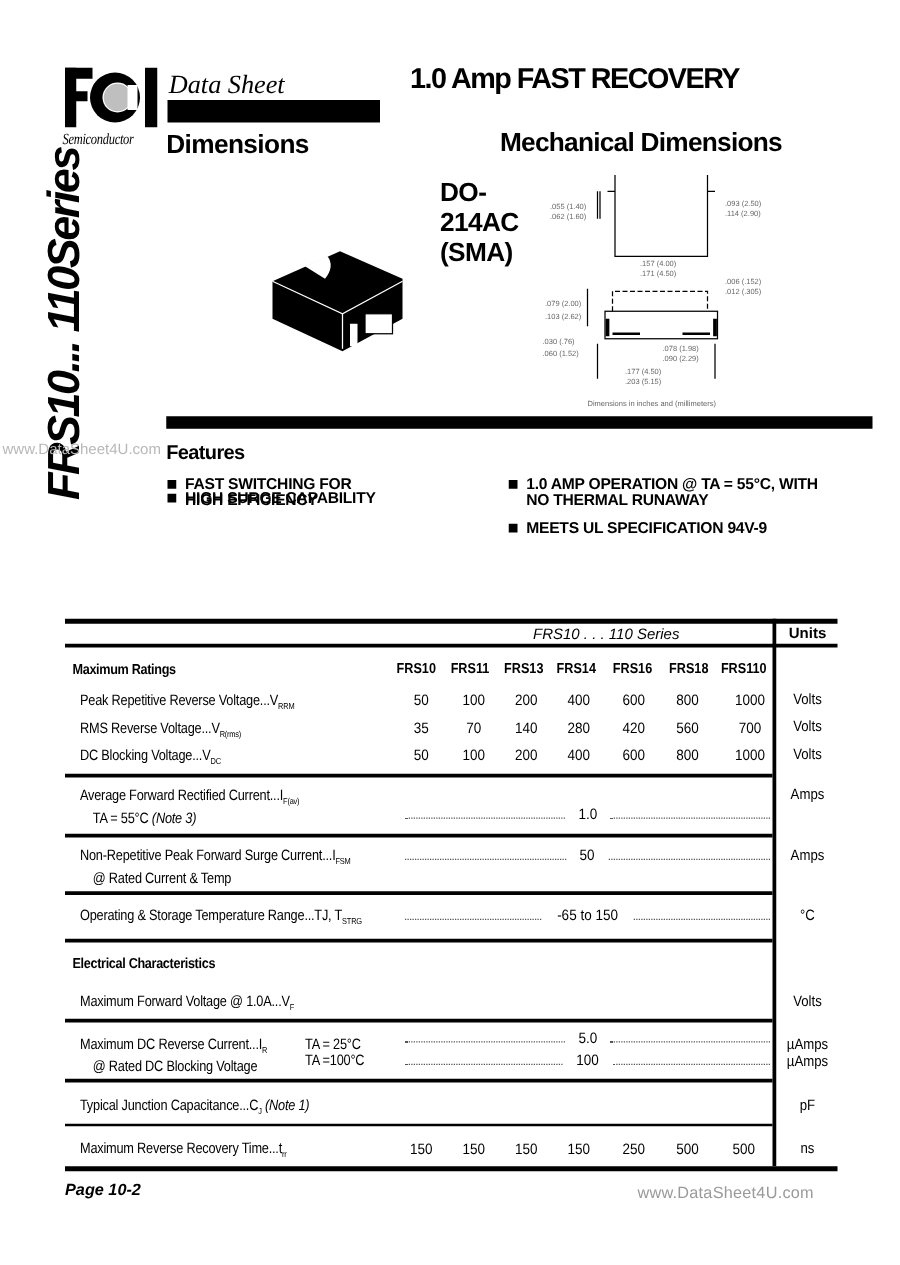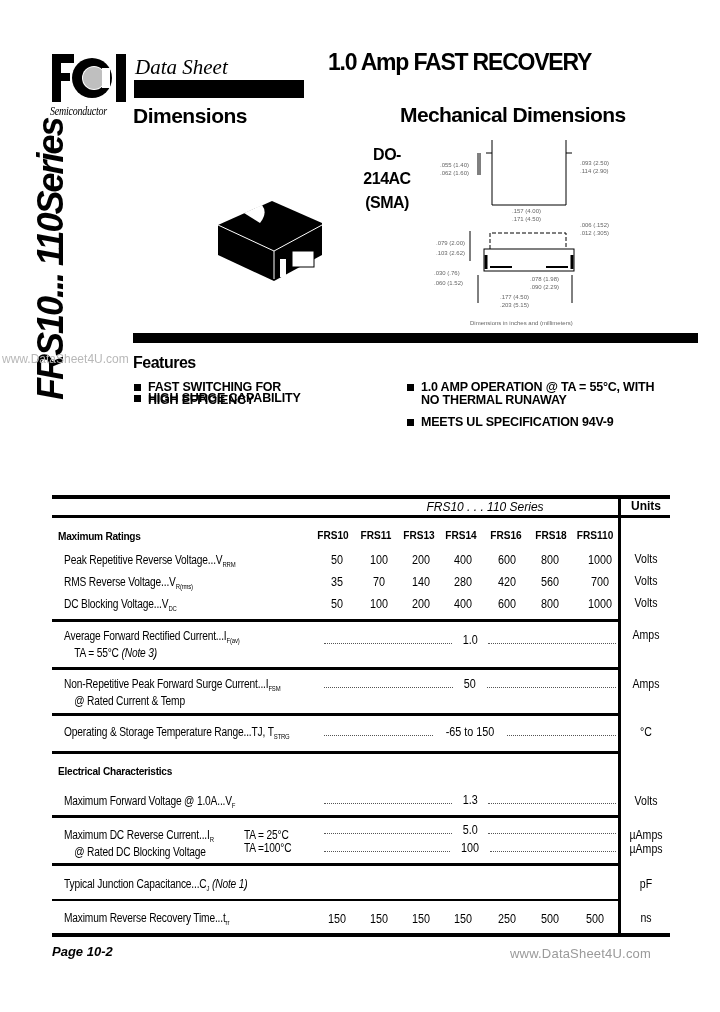--- a/index.html
+++ b/index.html
@@ -10,21 +10,21 @@
   
   .logo { left: 52px; top: 54px; width: 74px; height: 48px; }
   .logo-sub { left: 50px; top: 104px; font-family: "Liberation Serif", serif; font-style: italic; font-size: 12.5px; letter-spacing: -0.3px; transform: scaleX(0.8); transform-origin: left; }
   .ds-title { left: 135px; top: 55px; font-family: "Liberation Serif", serif; font-style: italic; font-size: 21px; }
   .ds-bar { left: 134px; top: 80px; width: 170px; height: 18px; background: #000; }
   .desc-title { left: 133px; top: 104px; font-weight: bold; font-size: 21px; letter-spacing: -0.5px; }
 
   .main-title { left: 328px; top: 50px; font-weight: bold; font-size: 23px; line-height: 24px; letter-spacing: -1.2px; }
   .mech-title { left: 400px; top: 103px; font-weight: bold; font-size: 21px; letter-spacing: -0.6px; }
 
-  .pkg-name { left: 352px; top: 143px; font-weight: bold; font-size: 16px; line-height: 24px; text-align: center; width: 70px; letter-spacing: -0.5px; }
+  .pkg-name { left: 352px; top: 143px; font-weight: bold; font-size: 21px; line-height: 24px; width: 70px; letter-spacing: -0.5px; }
 
   .vertical-series { left: 30px; top: 400px; transform-origin: left top; transform: rotate(-90deg); font-weight: bold; font-style: italic; font-size: 36px; letter-spacing: -2px; white-space: nowrap; }
 
   .watermark-left { left: 2px; top: 352px; font-size: 12px; color: #b8b8b8; white-space: nowrap; }
 
   .chip { left: 210px; top: 193px; width: 120px; height: 90px; }
   .dims { left: 420px; top: 135px; width: 210px; height: 200px; }
 
   .feat-bar { left: 133px; top: 333px; width: 565px; height: 10px; background: #000; }
   .feat-title { left: 133px; top: 354px; font-weight: bold; font-size: 16px; letter-spacing: -0.5px; }
@@ -201,21 +201,21 @@
   <div class="val" style="left:477px;top:102px;">800</div>
   <div class="val" style="left:527px;top:102px;">1000</div>
   <div class="unit" style="top:102px;">Volts</div>
 
   <div class="hline" style="top:124px;width:566px;"></div>
 
   <div class="param" style="top:135px;">
     <div><span>Average Forward Rectified Current...I</span><sub>F(av)</sub></div>
     <div style="padding-left:12px;"><span>TA = 55°C</span> <i>(Note 3)</i></div>
   </div>
-  <div class="dotrow" style="top:138px;">
+  <div class="dotrow" style="top:149px;">
       <span class="dots"></span>
       <span class="dv">1.0</span>
       <span class="dots"></span>
     </div>
   <div class="unit" style="top:134px;">Amps</div>
 
   <div class="hline" style="top:172px;width:566px;"></div>
 
   <div class="param" style="top:183px;">
     <div><span>Non-Repetitive Peak Forward Surge Current...I</span><sub>FSM</sub></div>
@@ -236,25 +236,20 @@
       <span class="dv">-65 to 150</span>
       <span class="dots"></span>
     </div>
   <div class="unit" style="top:231px;">°C</div>
 
   <div class="hline" style="top:256px;width:566px;"></div>
 
   <div class="sec-label" style="top:270px;">Electrical Characteristics</div>
 
   <div class="param" style="top:300px;"><span>Maximum Forward Voltage @ 1.0A...V</span><sub>F</sub></div>
-  <div class="dotrow" style="top:298px;">
-      <span class="dots"></span>
-      <span class="dv">1.3</span>
-      <span class="dots"></span>
-    </div>
   <div class="unit" style="top:300px;">Volts</div>
 
   <div class="hline" style="top:320px;width:566px;"></div>
 
   <div class="param" style="top:334px;">
     <div><span>Maximum DC Reverse Current...I</span><sub>R</sub></div>
     <div style="padding-left:12px;">@ Rated DC Blocking Voltage</div>
   </div>
   <div class="param" style="left:192px;top:334px;">
     <div>TA =  25°C</div>

